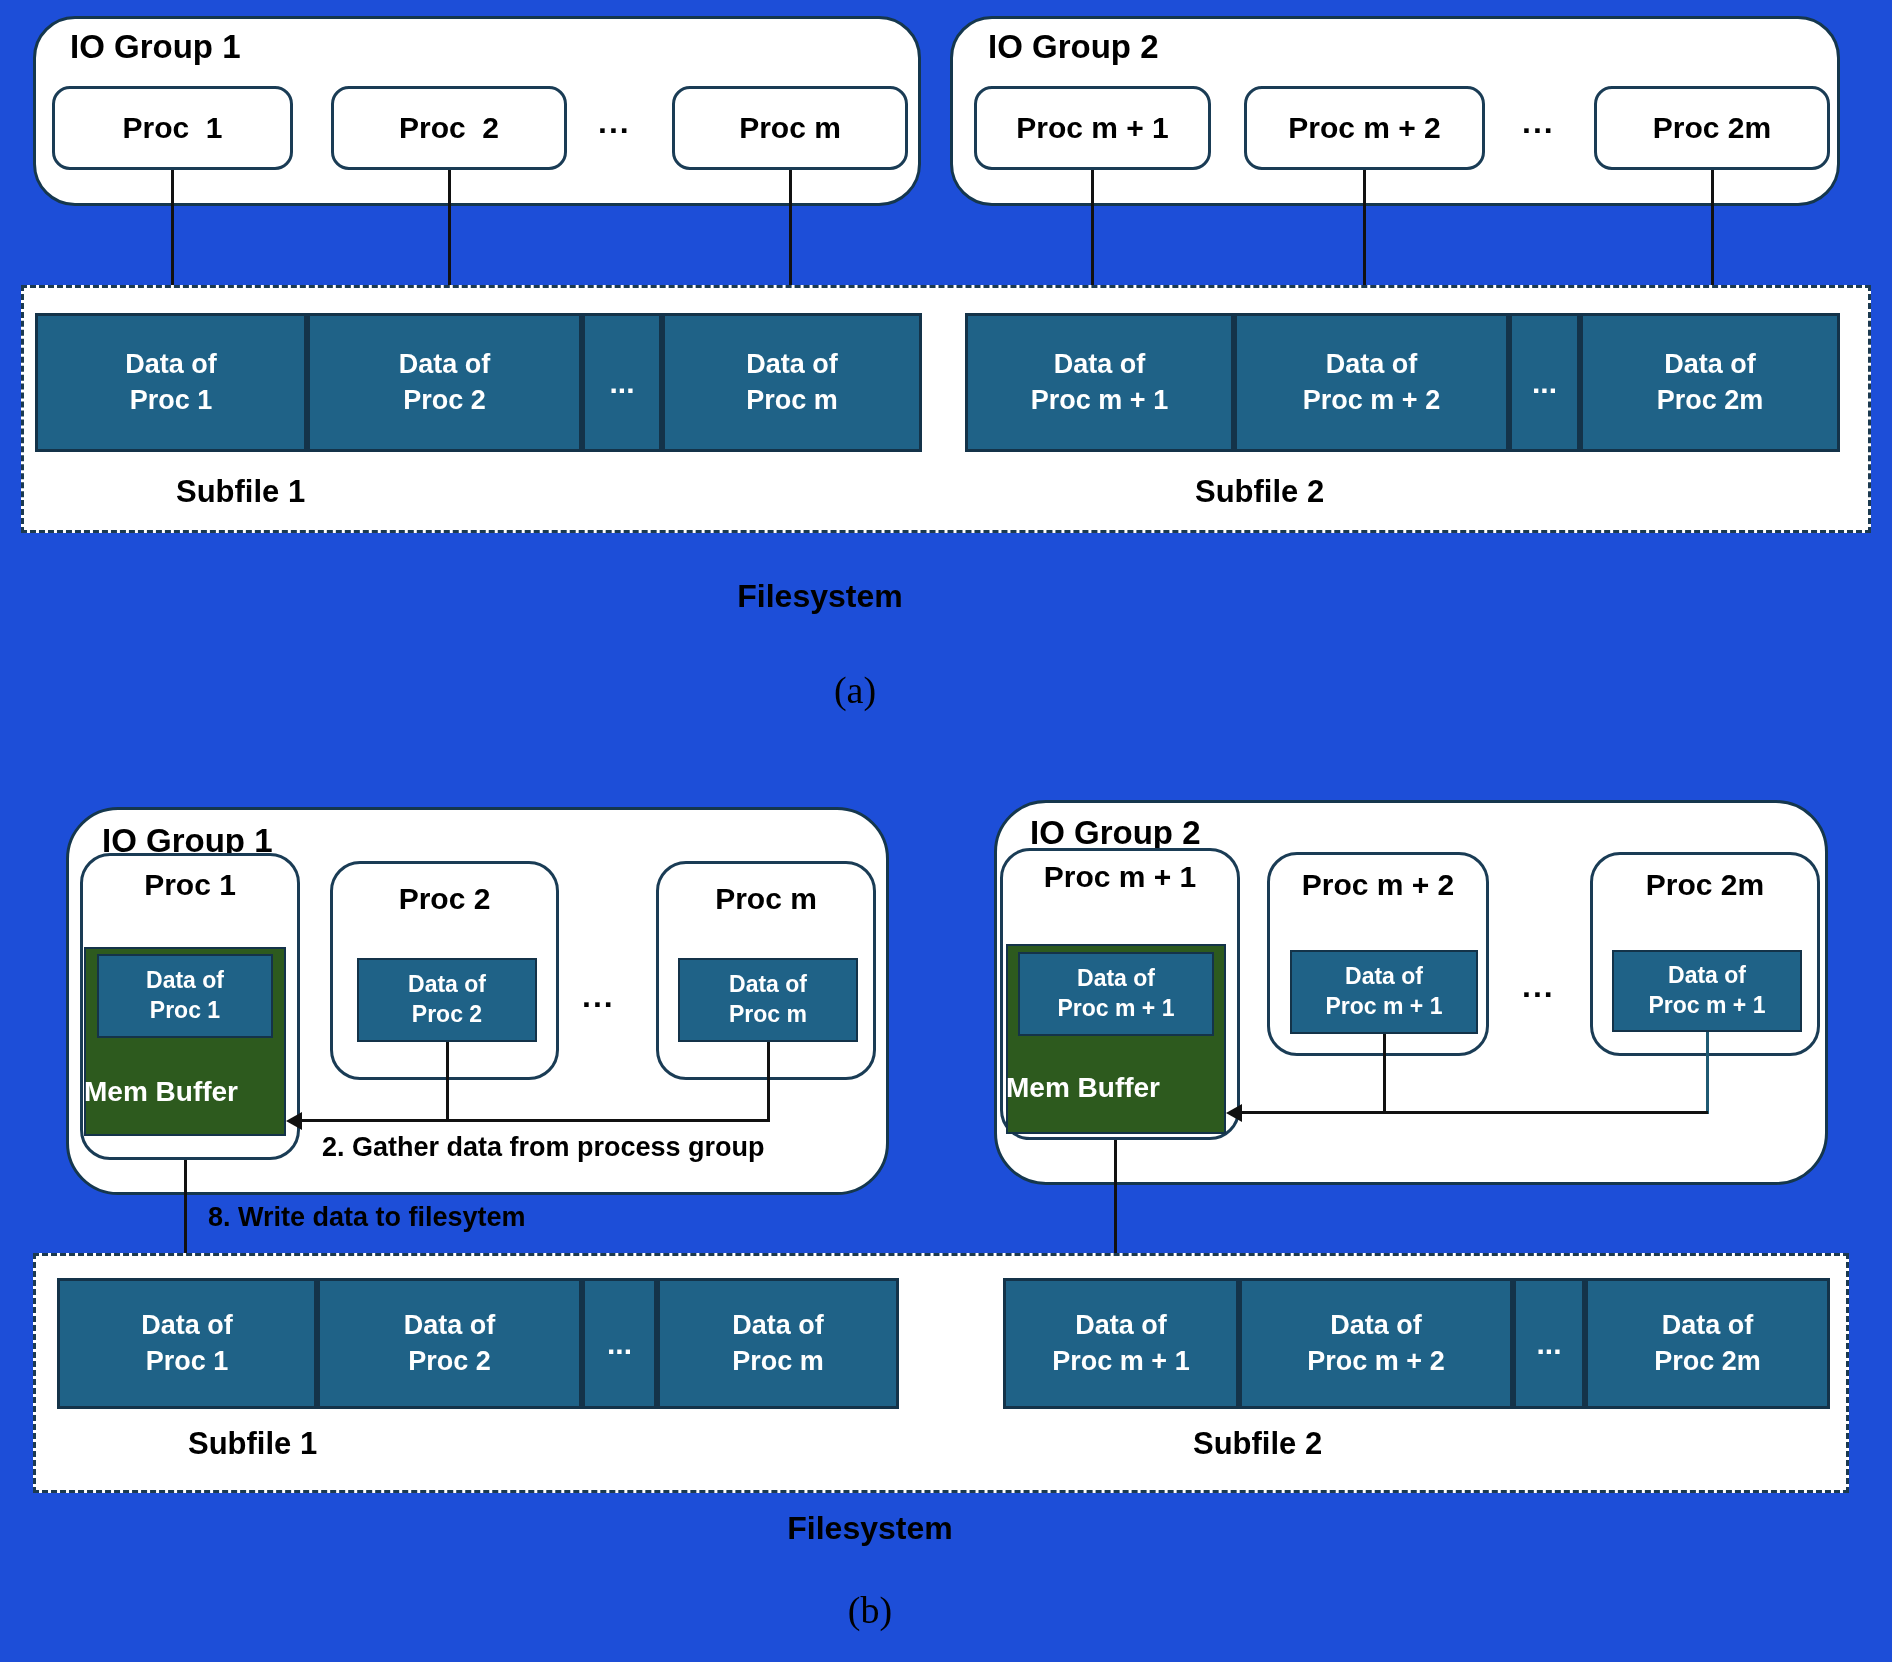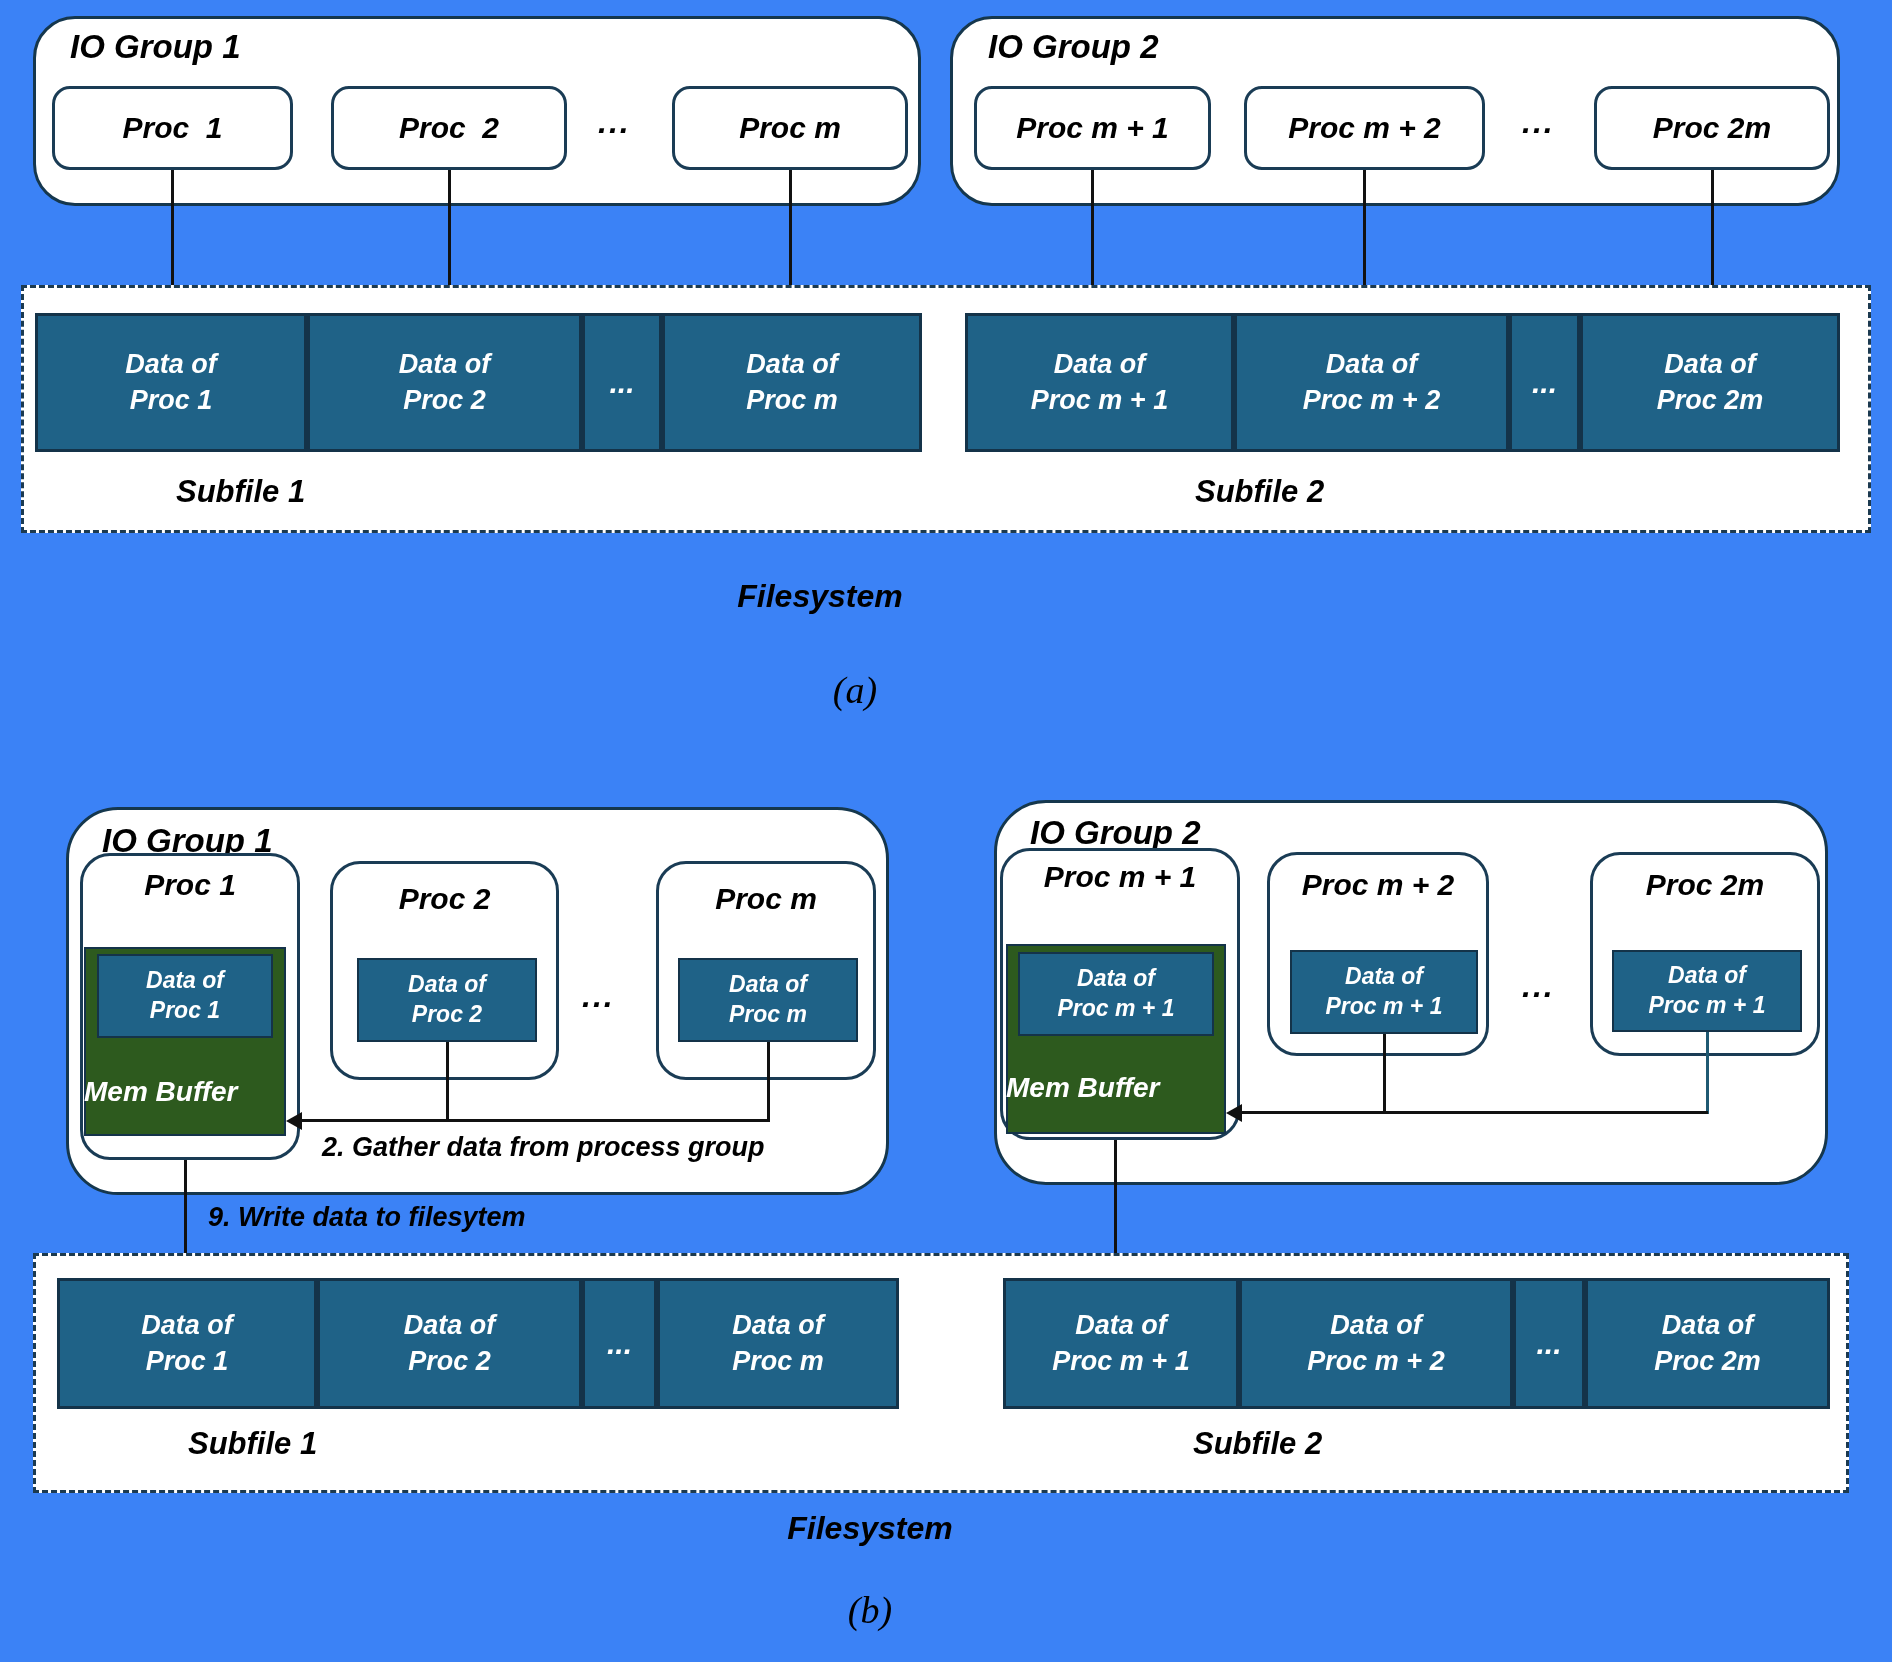--- a/index.html
+++ b/index.html
@@ -1,17 +1,17 @@
 <!DOCTYPE html>
 <html><head>
 <meta charset="utf-8">
 <style>
   html,body{margin:0;padding:0;background:#ffffff;}
-  #canvas{position:relative;width:1892px;height:1662px;background:#3b82f6;
-    font-family:"Liberation Sans",sans-serif;overflow:hidden;font-style:italic;}
+  #canvas{position:relative;width:1892px;height:1662px;background:#1d4ed8;
+    font-family:"Liberation Sans",sans-serif;overflow:hidden;}
   .abs{position:absolute;box-sizing:border-box;}
   
   .group{border:3.5px solid #15374D;border-radius:42px;background:#ffffff;}
   .gtitle{font-size:33px;font-weight:bold;color:#000;white-space:pre-wrap;}
   
   .proc{border:3px solid #1A3C55;border-radius:18px;background:#ffffff;
     display:flex;align-items:center;justify-content:center;}
   .proc-b{border:3px solid #1A3C55;border-radius:30px;background:#ffffff;}
   .ptitle{font-size:30px;font-weight:bold;color:#000;text-align:center;white-space:pre-wrap;}
   .dots{font-size:32px;font-weight:bold;color:#000;letter-spacing:2px;}
@@ -129,21 +129,21 @@
 Proc m</div>
 
   <div class="abs vline" style="left:446px;top:1042px;height:80px;"></div>
   <div class="abs vline" style="left:767px;top:1042px;height:80px;"></div>
   <div class="abs hline" style="left:298px;top:1119px;width:472px;"></div>
   <div class="abs ah-left" style="left:286px;top:1112px;"></div>
   <div class="abs steplabel" style="left:322px;top:1132px;">2. Gather data from process group</div>
 
   <div class="abs vline" style="left:184px;top:1160px;height:102px;"></div>
   <div class="abs ah-down" style="left:176px;top:1260px;"></div>
-  <div class="abs steplabel" style="left:208px;top:1202px;">9. Write data to filesytem</div>
+  <div class="abs steplabel" style="left:208px;top:1202px;">8. Write data to filesytem</div>
 
   <div class="abs group" style="left:994px;top:800px;width:834px;height:385px;border-radius:52px;"></div>
   <div class="abs gtitle" style="left:1030px;top:814px;">IO Group 2</div>
 
   <div class="abs proc-b" style="left:1000px;top:848px;width:240px;height:292px;"></div>
   <div class="abs ptitle" style="left:1000px;top:860px;width:240px;">Proc m + 1</div>
   <div class="abs membuf" style="left:1006px;top:944px;width:220px;height:190px;"></div>
   <div class="abs smallblk" style="left:1018px;top:952px;width:196px;height:84px;">Data of
 Proc m + 1</div>
   <div class="abs memlabel" style="left:1006px;top:1072px;width:220px;">Mem Buffer</div>

